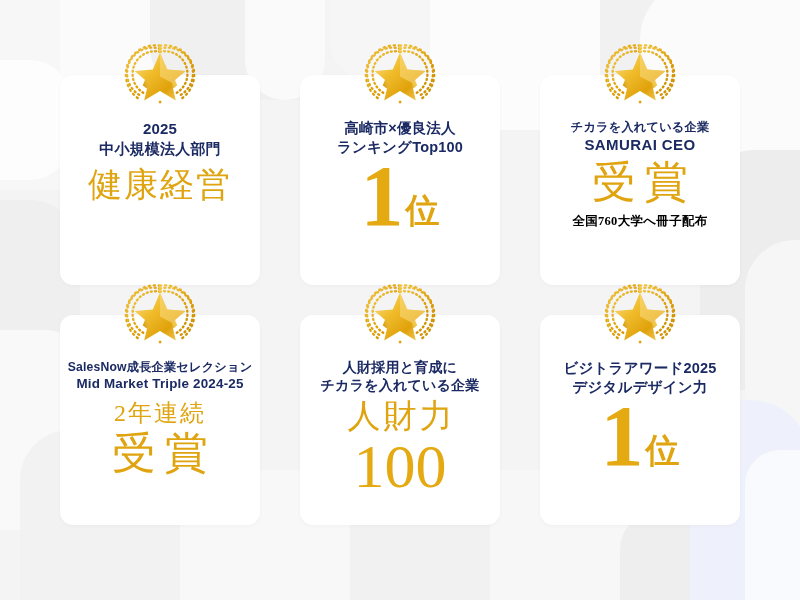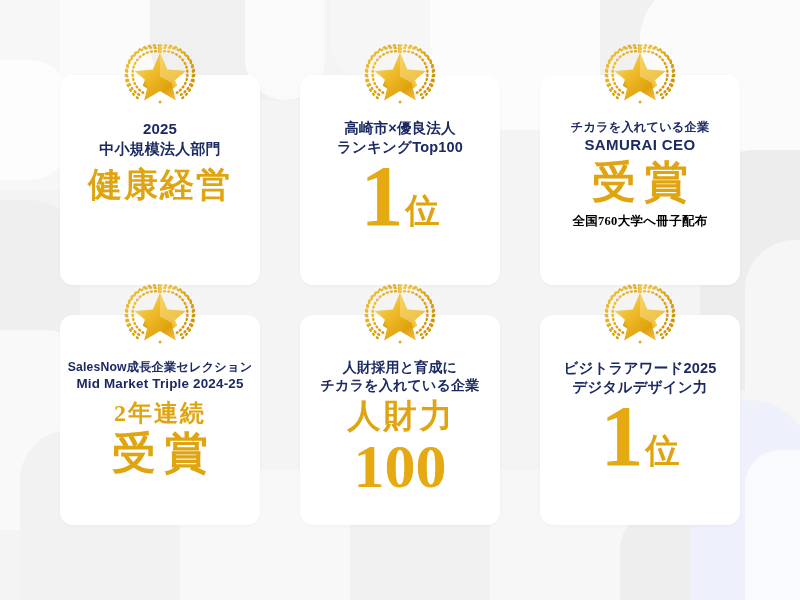--- a/index.html
+++ b/index.html
@@ -77,21 +77,21 @@
     font-weight:bold;
     font-size:12.5px;
     letter-spacing:.3px;
     white-space:nowrap;
     margin-top:4px;
   }
 
   .gold {
     color:#dfa40f;
     font-family:"Liberation Serif", serif;
-    font-weight:bold;
+    font-weight:normal;
     text-align:right;
     line-height:1.0;
     white-space:nowrap;
   }
   .gold.big   { font-size:34px; letter-spacing:2px; }
   .gold.mid   { font-size:24px; letter-spacing:1px; }
   .gold.xl    { font-size:44px; letter-spacing:1px; }
 
   .rank { display:flex; align-items:flex-end; justify-content:center; }
   .rank .num  { font-family:"Liberation Serif", serif; font-weight:bold; color:#e5a912; font-size:86px; line-height:.82; }

